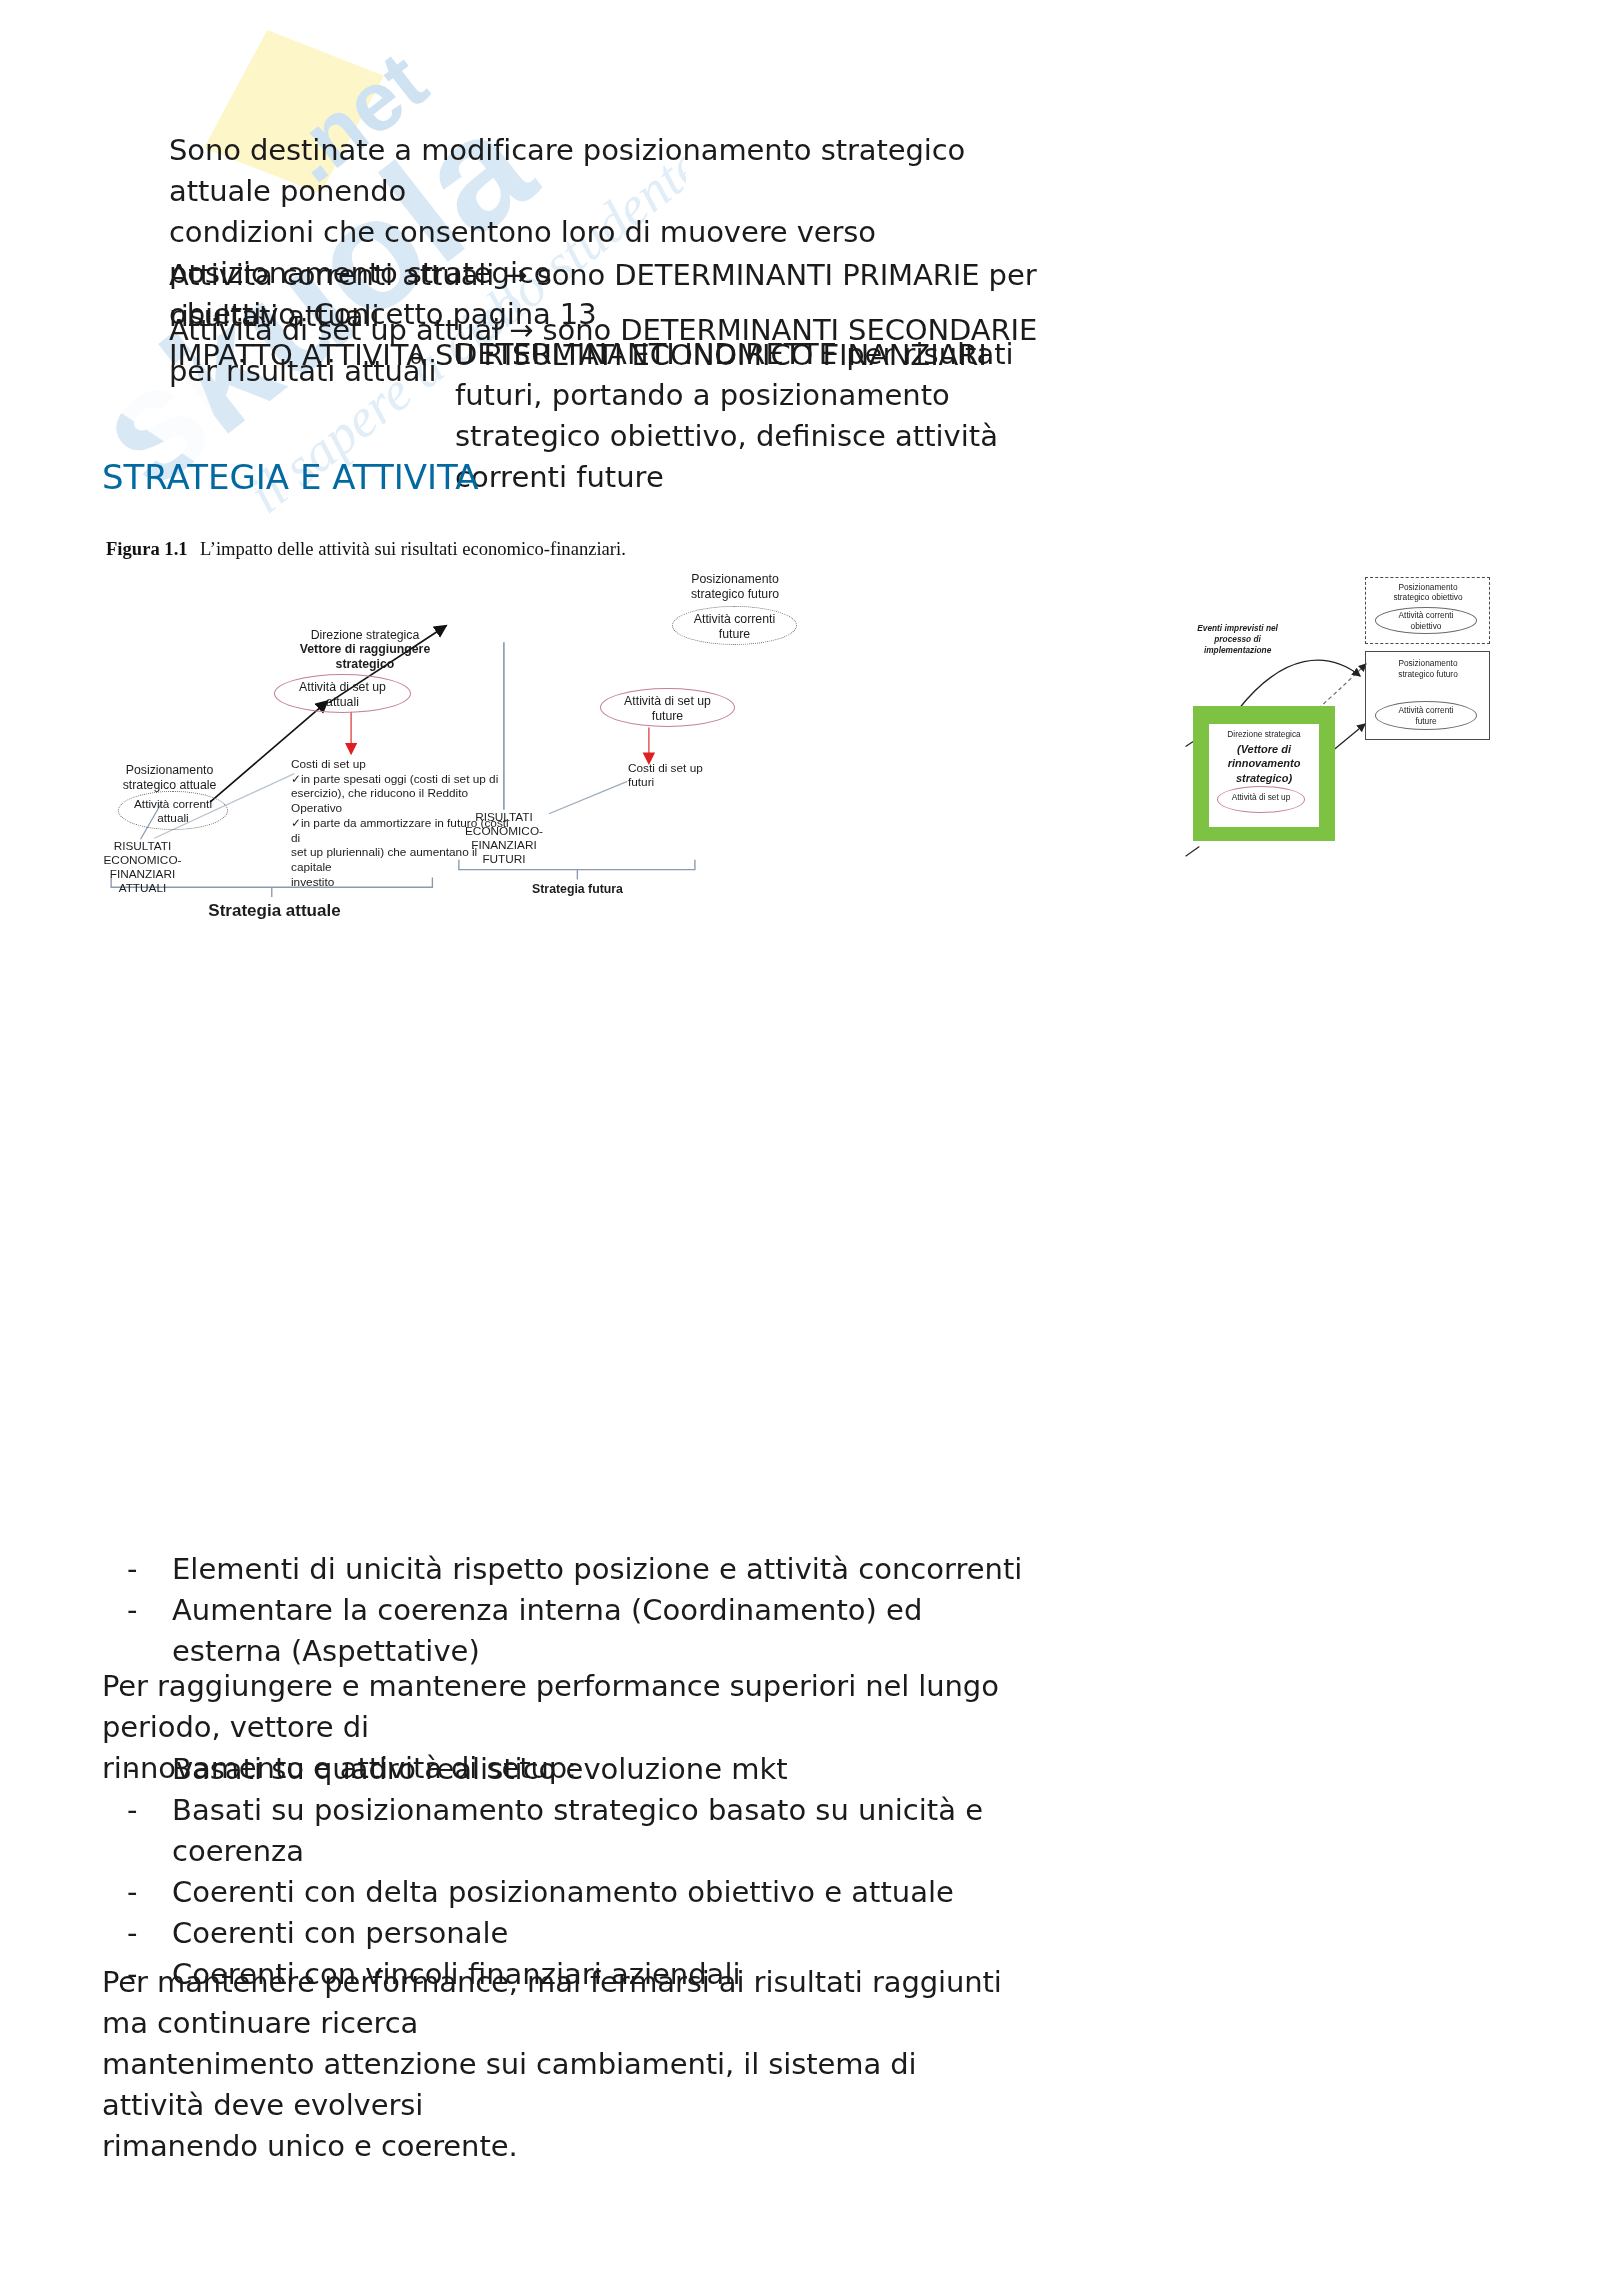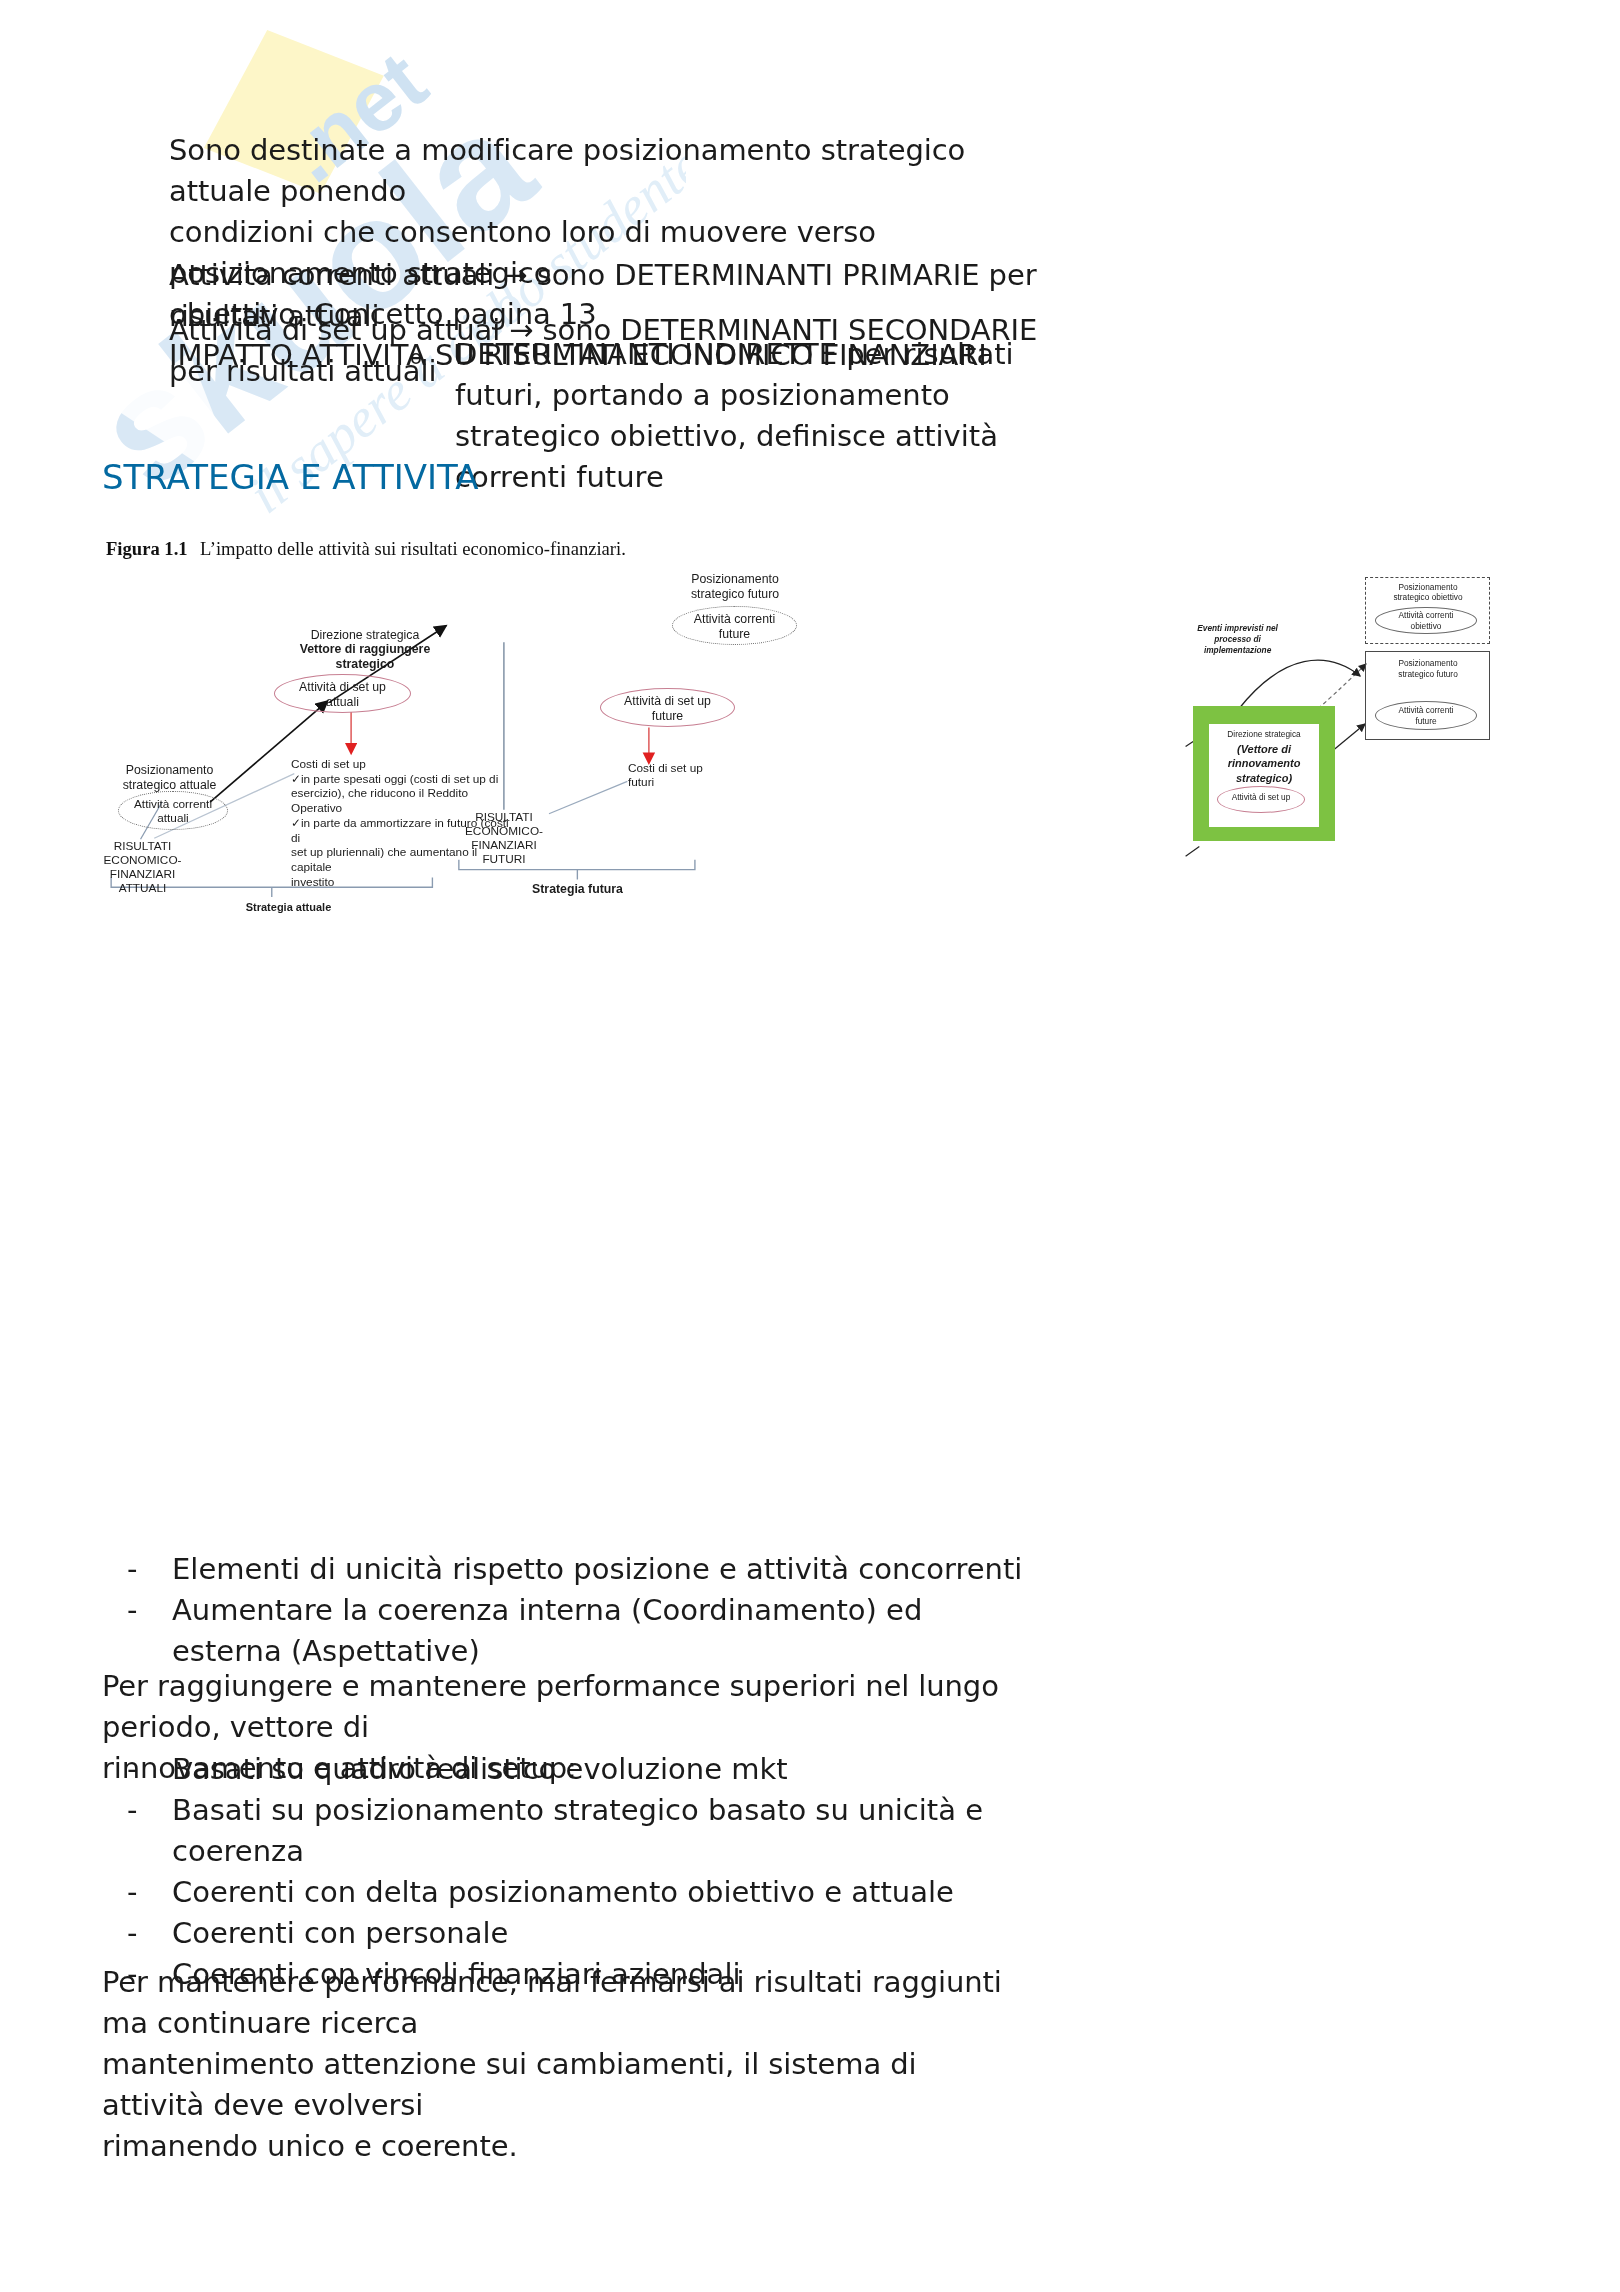--- a/index.html
+++ b/index.html
@@ -210,21 +210,21 @@
     <div class="dg-label" style="left:81px; top:276px; width:123px; font-size:11.8px; line-height:1.18;">RISULTATI
 ECONOMICO-
 FINANZIARI
 ATTUALI</div>
 
     <div class="dg-label" style="left:443px; top:247px; width:122px; font-size:11.8px; line-height:1.18;">RISULTATI
 ECONOMICO-
 FINANZIARI
 FUTURI</div>
 
-    <div class="dg-label bold" style="left:220px; top:337px; width:137px; font-size:11px;">Strategia attuale</div>
+    <div class="dg-label bold" style="left:206px; top:337px; width:137px; font-size:17px;">Strategia attuale</div>
 
     <div class="dg-label bold" style="left:509px; top:318px; width:137px; font-size:12.3px;">Strategia futura</div>
 
     <div style="position:absolute; left:1166px; top:0px; width:392px; height:314px;">
 
       <svg class="ov" width="392" height="314" viewBox="0 0 400 320">
 
         <path d="M150,152 C175,130 185,120 204,102" fill="none" stroke="#6b6b6b" stroke-width="1.2" stroke-dasharray="4,3" marker-end="url(#ah-blk-s)"></path>
 
         <path d="M74,148 C120,90 165,88 198,114" fill="none" stroke="#222" stroke-width="1.3" marker-end="url(#ah-blk-s)"></path>

